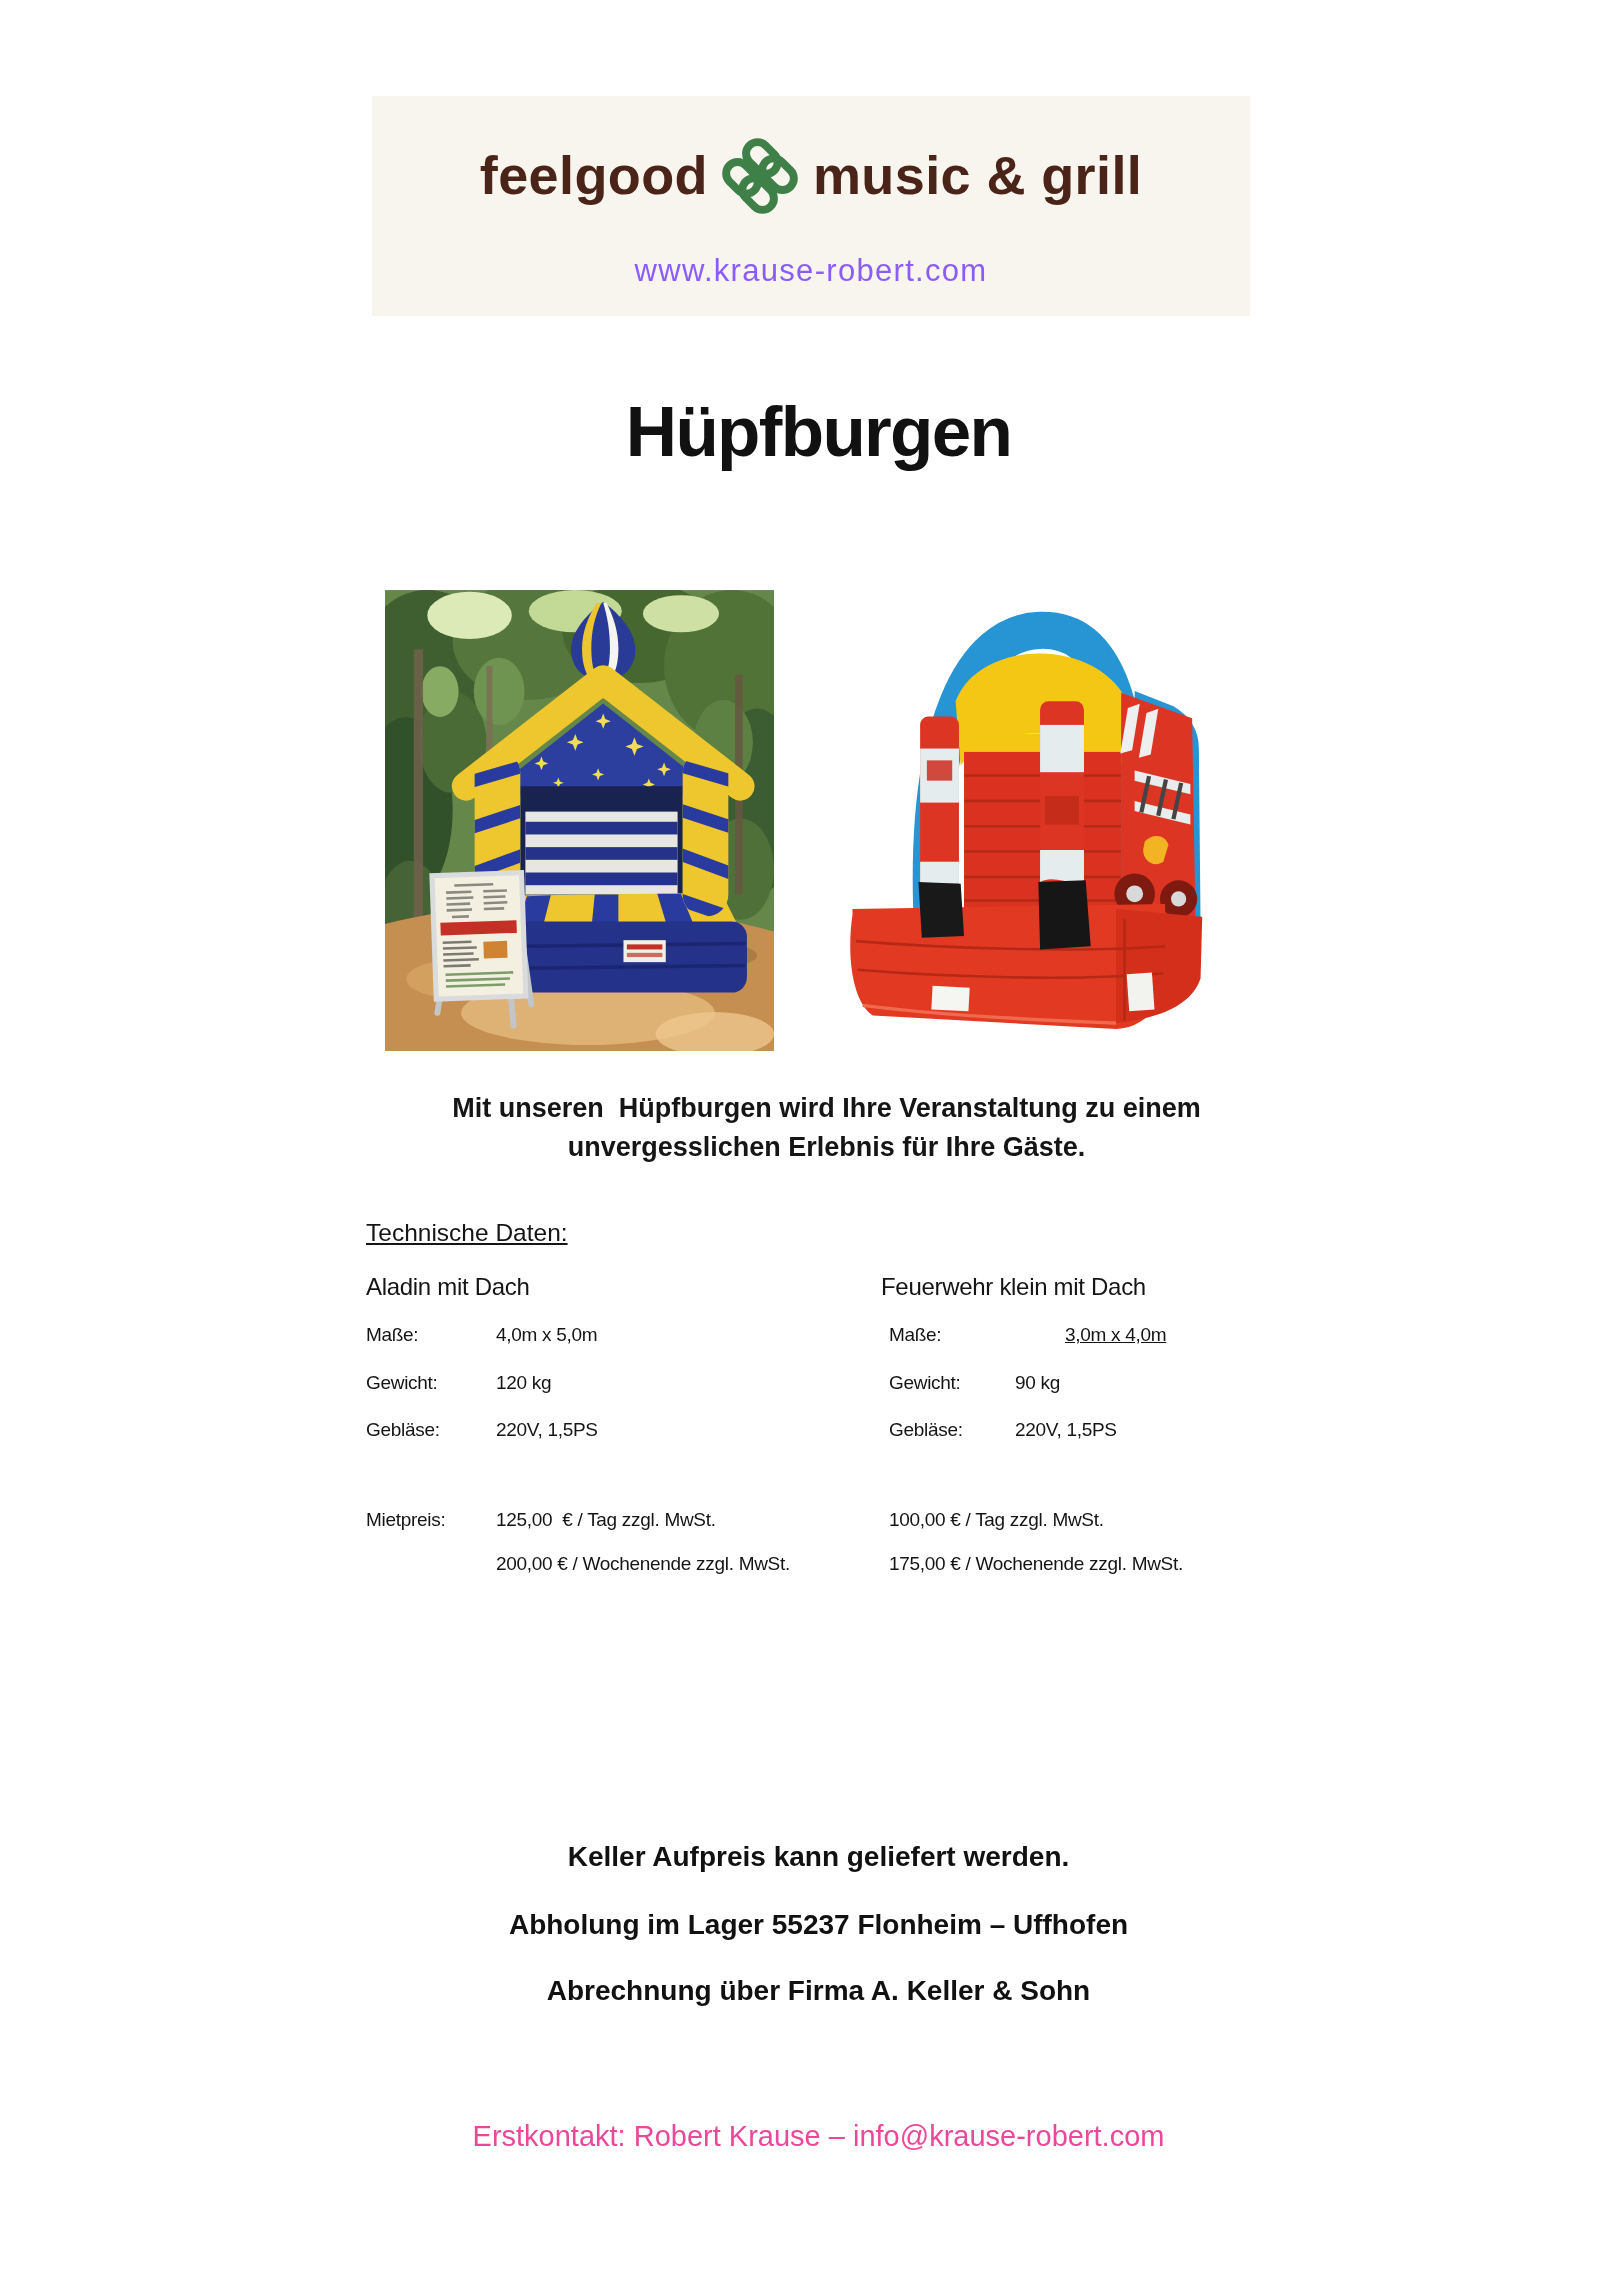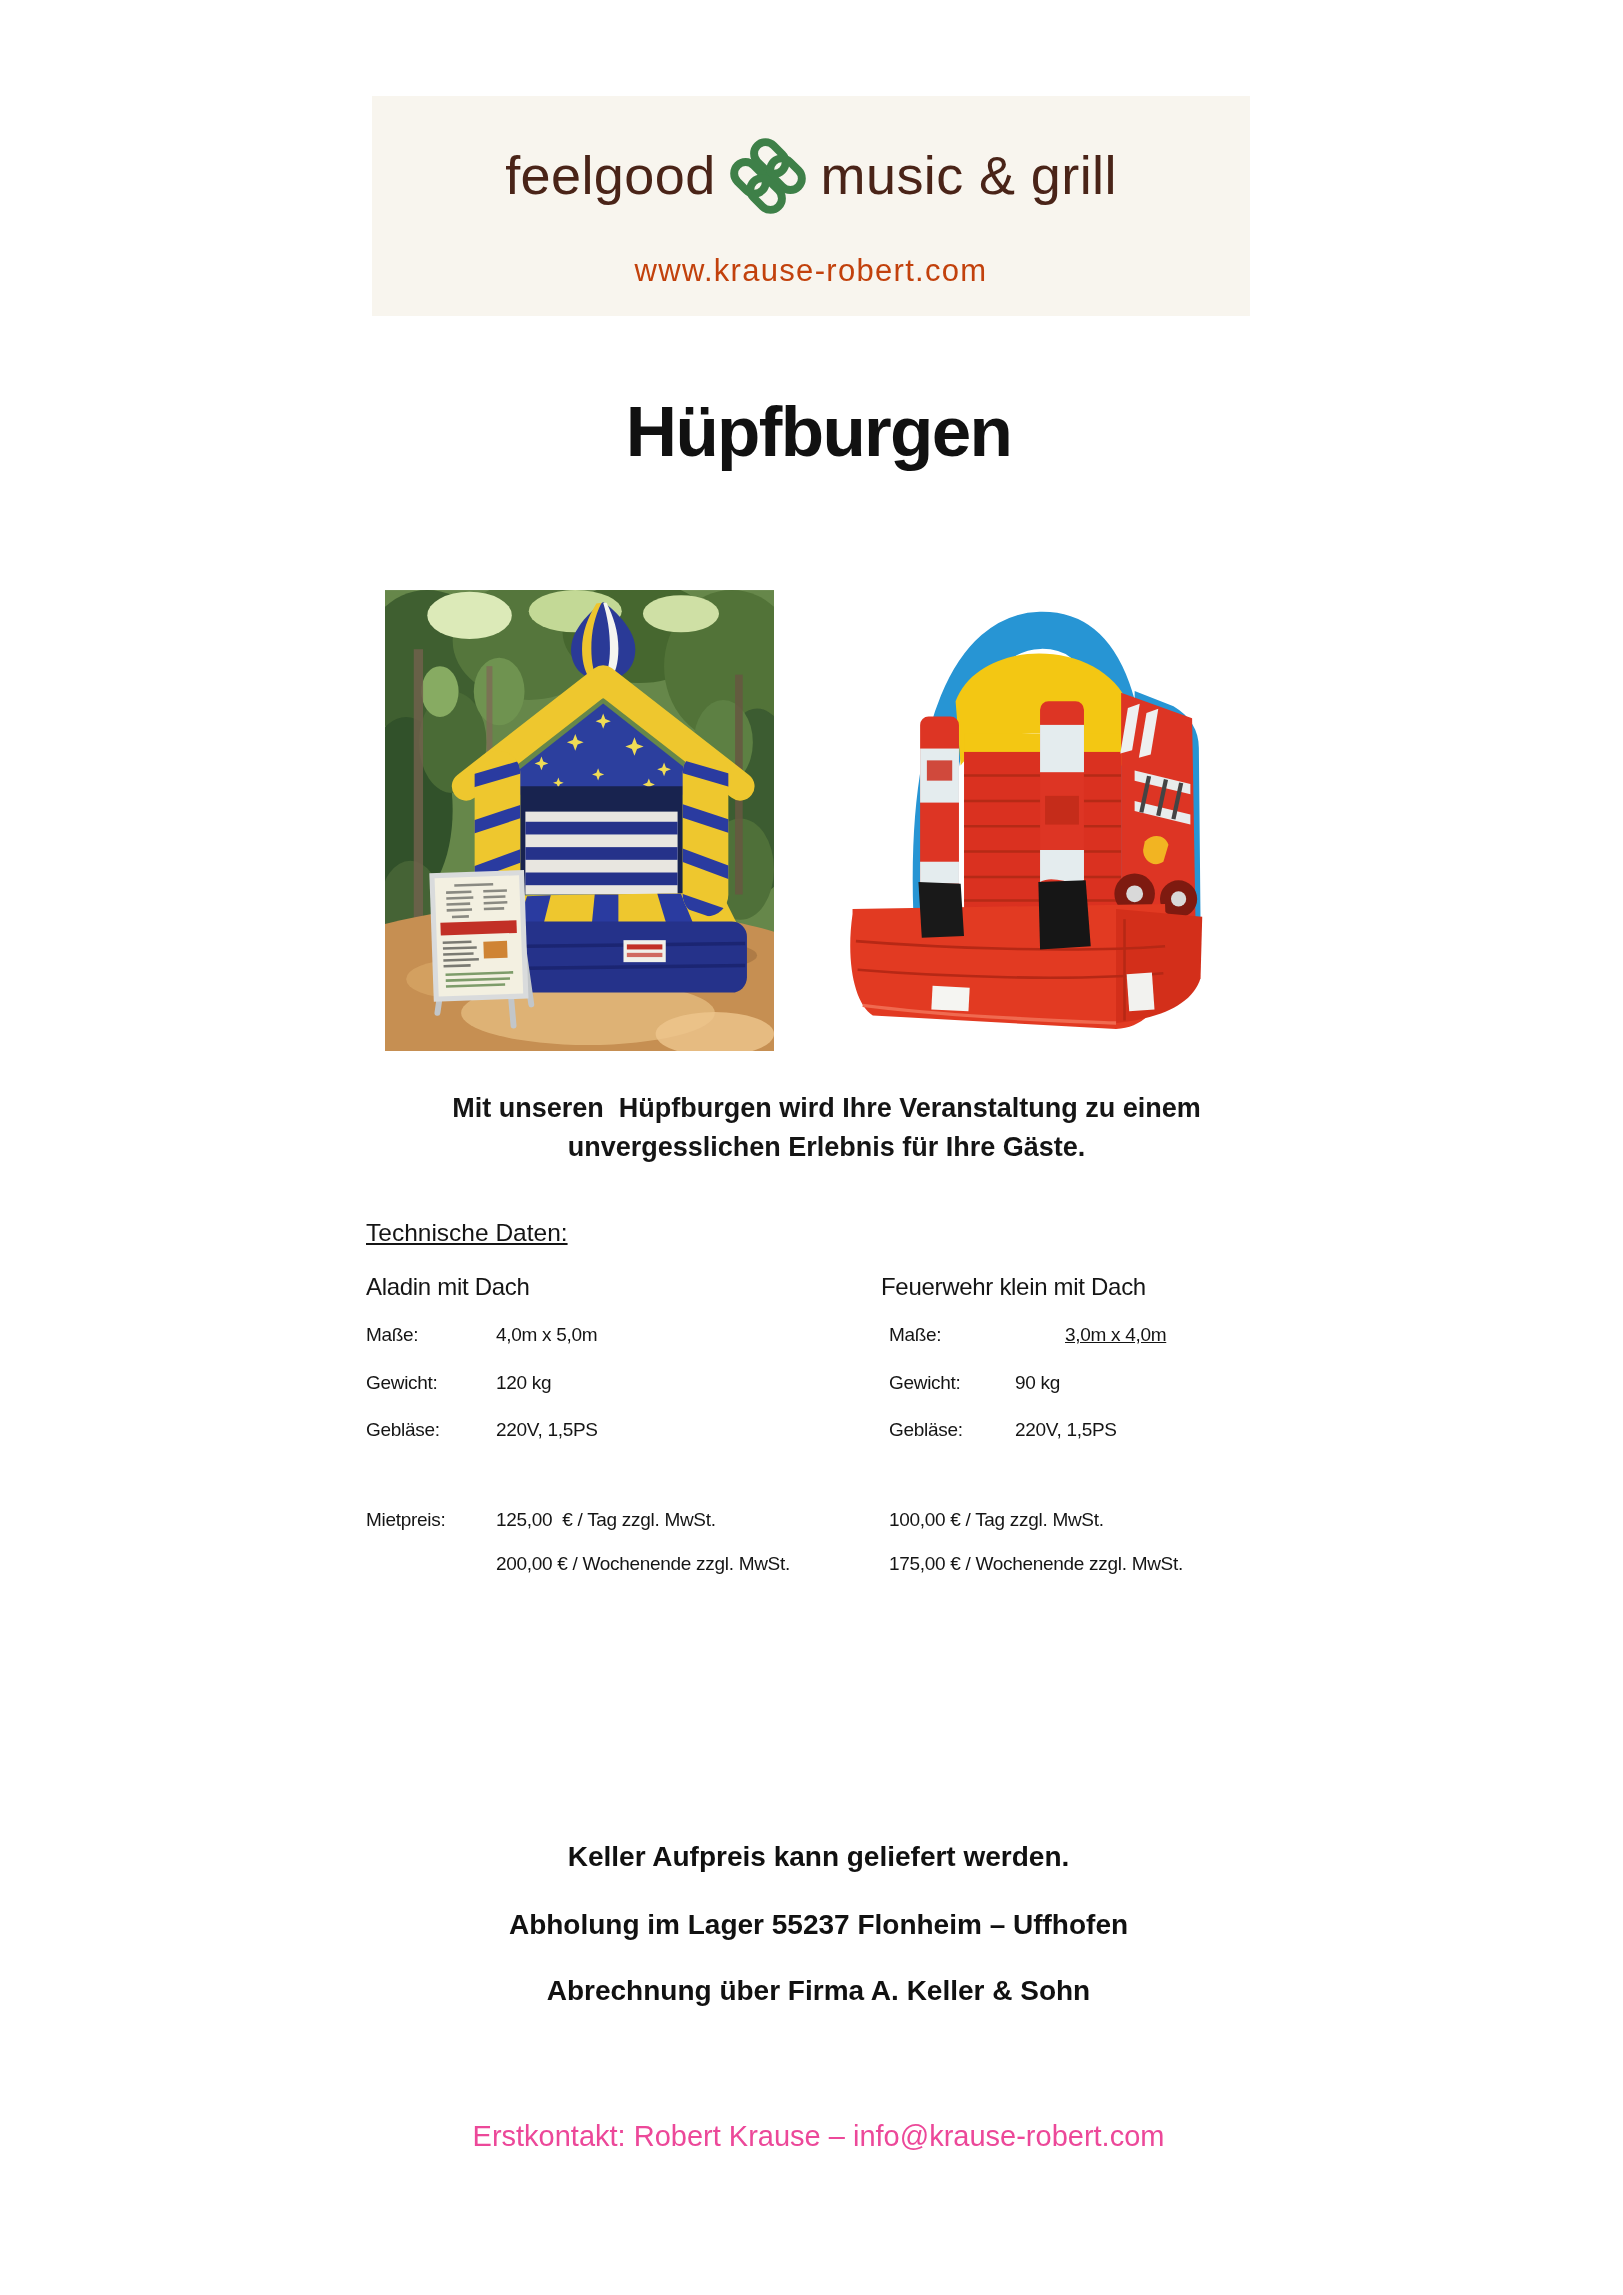--- a/index.html
+++ b/index.html
@@ -5,22 +5,22 @@
   html,body{margin:0;padding:0;background:#e9e9e9;}
   .page{
     position:relative;width:1623px;height:2295px;background:#ffffff;
     font-family:"Liberation Sans", sans-serif;color:#1a1a1a;overflow:hidden;
     margin:0 auto;
   }
   .abs{position:absolute;}
   .pre{white-space:pre-wrap;}
   .banner{background:#f8f5ee;}
   .brand-row{display:flex;align-items:center;justify-content:center;gap:8.5px;}
-  .brand-text{font-size:54px;font-weight:400;color:#4a2418;letter-spacing:0.4px;line-height:1.1;}
-  .website{font-size:31px;color:#c2410c;letter-spacing:1.3px;text-align:center;width:100%;}
+  .brand-text{font-size:54px;font-weight:700;color:#4a2418;letter-spacing:0.4px;line-height:1.1;}
+  .website{font-size:31px;color:#8b5cf6;letter-spacing:1.3px;text-align:center;width:100%;}
   .doc-title{font-size:71px;font-weight:700;letter-spacing:-1.7px;text-align:center;color:#111;}
   .doc-subtitle{font-size:33px;font-weight:700;text-align:center;color:#111;}
   .statement{font-size:27px;font-weight:700;line-height:39px;text-align:center;color:#151515;}
   .tech-heading{font-size:24.5px;text-decoration:underline;color:#151515;}
   .cell{font-size:19px;line-height:29px;letter-spacing:-0.3px;color:#151515;}
   .prod-name{font-size:24px;}
   .footer-line{font-size:28px;font-weight:700;text-align:center;color:#111;}
   .contact-line{font-size:29px;font-weight:400;text-align:center;color:#ec4899;}
   svg{display:block;}
 </style>

